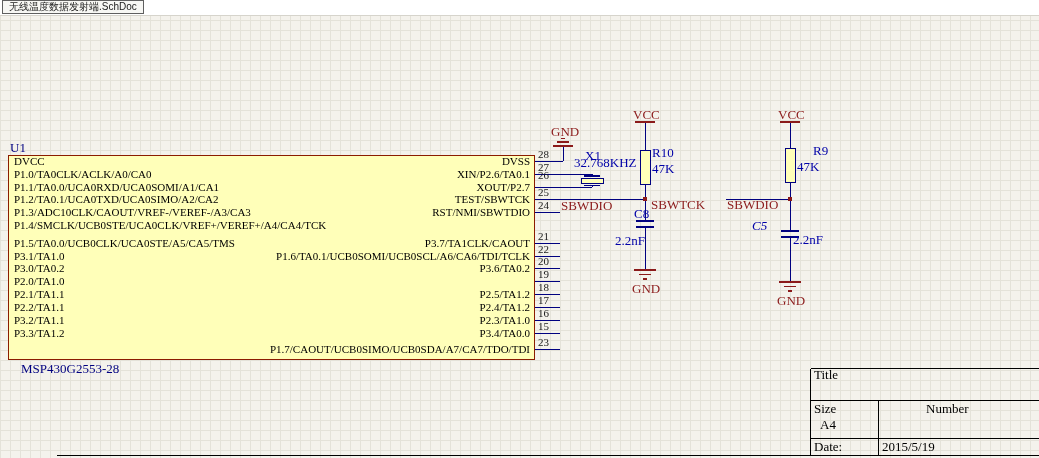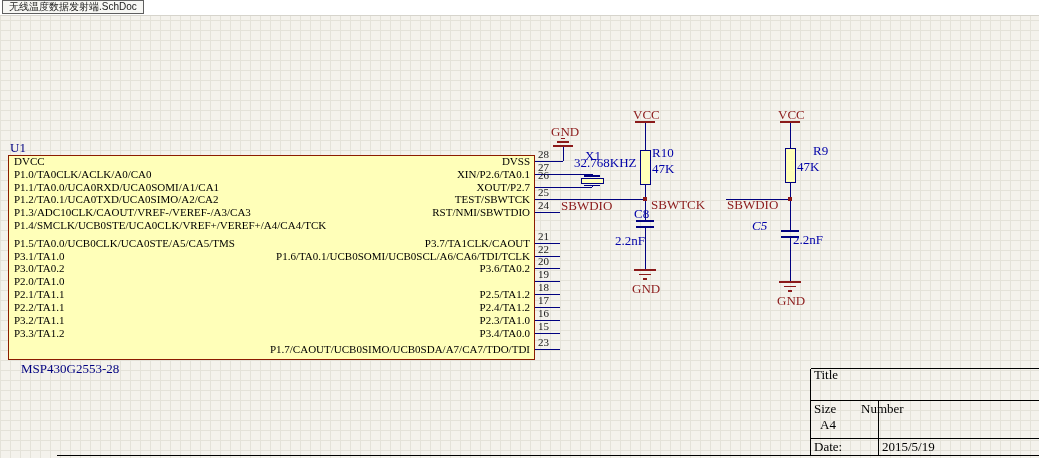--- a/index.html
+++ b/index.html
@@ -149,18 +149,18 @@
   <div class="t blue" style="left:652px;top:163px;">47K</div>
   <div class="t blue" style="left:813px;top:145px;">R9</div>
   <div class="t blue" style="left:797px;top:161px;">47K</div>
   <div class="t blue" style="left:618px;top:208px;padding-left:16px;">C8</div>
   <div class="t blue" style="left:615px;top:235px;">2.2nF</div>
   <div class="t blue" style="left:752px;top:220px;font-style:italic;">C5</div>
   <div class="t blue" style="left:793px;top:234px;">2.2nF</div>
 
   <div class="t blk" style="left:814px;top:369px;">Title</div>
   <div class="t blk" style="left:814px;top:403px;">Size</div>
-  <div class="t blk" style="left:861px;top:403px;">Number</div>
+  <div class="t blk" style="left:882px;top:403px;padding-left:44px;">Number</div>
   <div class="t blk" style="left:820px;top:419px;">A4</div>
   <div class="t blk" style="left:814px;top:441px;">Date:</div>
   <div class="t blk" style="left:882px;top:441px;">2015/5/19</div>
 
 </div>
 
 </body></html>

